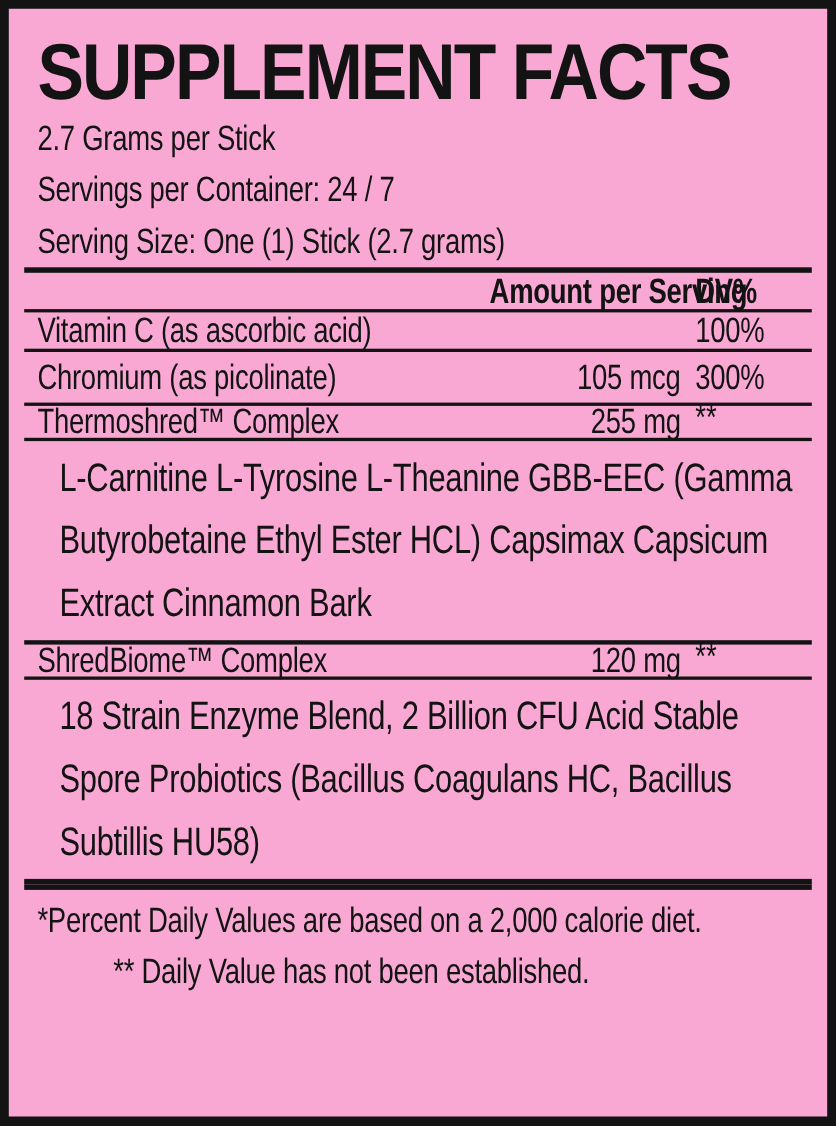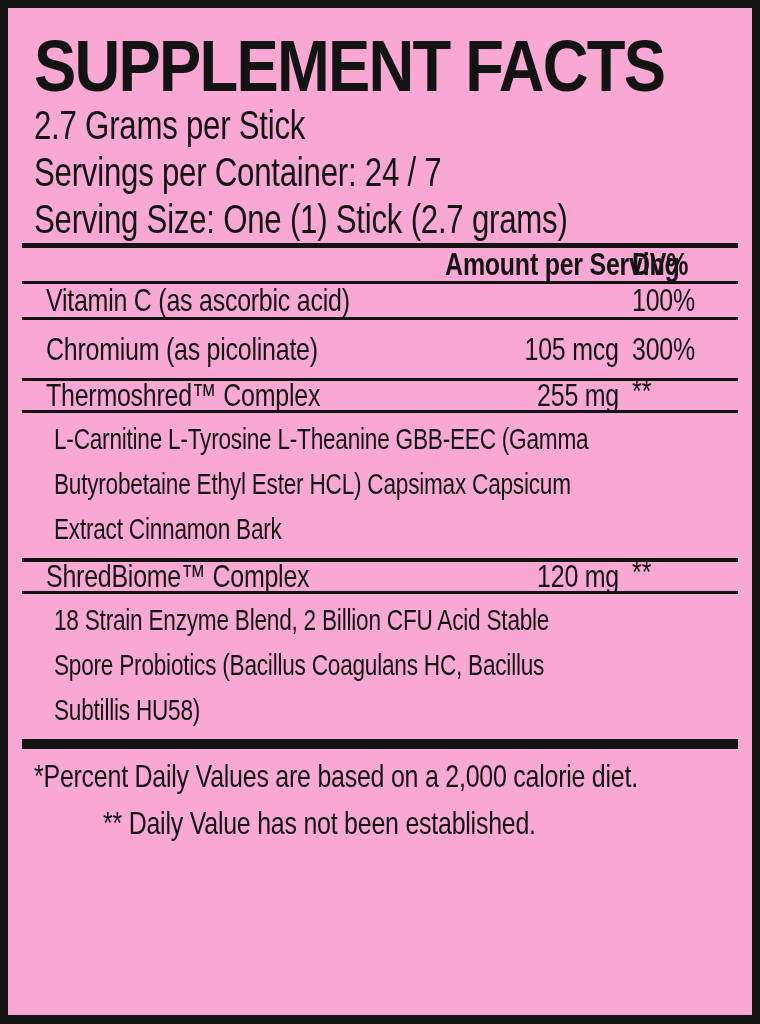--- a/index.html
+++ b/index.html
@@ -39,49 +39,49 @@
     line-height: 72px;
     font-size: 72px;
     font-weight: bold;
   }
   .title-line .cx {
     transform: scaleX(0.88);
     letter-spacing: -2px;
   }
   .serving-line {
     line-height: 47px;
-    font-size: 40px;
+    font-size: 32px;
   }
 
   .rule {
     background: #131313;
     margin: 0 14px;
   }
   .r3 { height: 3px; }
   .r4 { height: 4px; }
   .r5 { height: 5px; }
 
   .row {
     display: flex;
     align-items: center;
     font-size: 32px;
   }
   .h49 { height: 33px; }
-  .h50 { height: 58px; }
+  .h50 { height: 46px; }
   .h47 { height: 29px; }
-  .row .name-col   { flex: 1 1 auto; text-align: left; min-width: 0; margin-left: 12px; }
+  .row .name-col   { flex: 1 1 auto; text-align: left; min-width: 0; }
   .row .amount-col { flex: 0 0 auto; width: 240px; text-align: right; }
   .row .dv-col     { flex: 0 0 auto; width: 107px; padding-left: 13px; text-align: left; }
   .bold { font-weight: bold; }
   .dv-stars { position: relative; top: -4px; letter-spacing: 0; }
 
   .desc-block {
     padding: 4px 26px 6px 46px;
-    font-size: 29px;
-    line-height: 45px;
+    font-size: 36px;
+    line-height: 57px;
   }
   .other-block {
     padding: 4px 26px 4px 26px;
     font-size: 32px;
     line-height: 46px;
   }
   .footnotes { padding: 4px 26px 0 26px; }
   .footnote-line {
     font-size: 32px;
     line-height: 47px;

